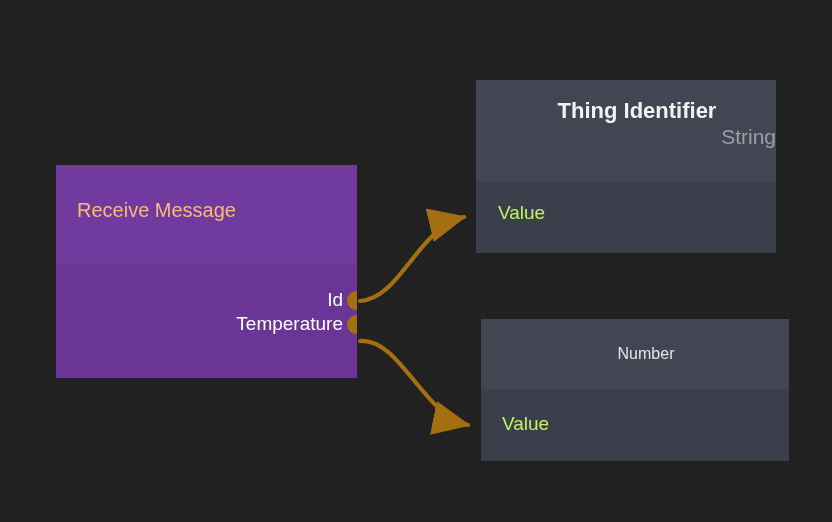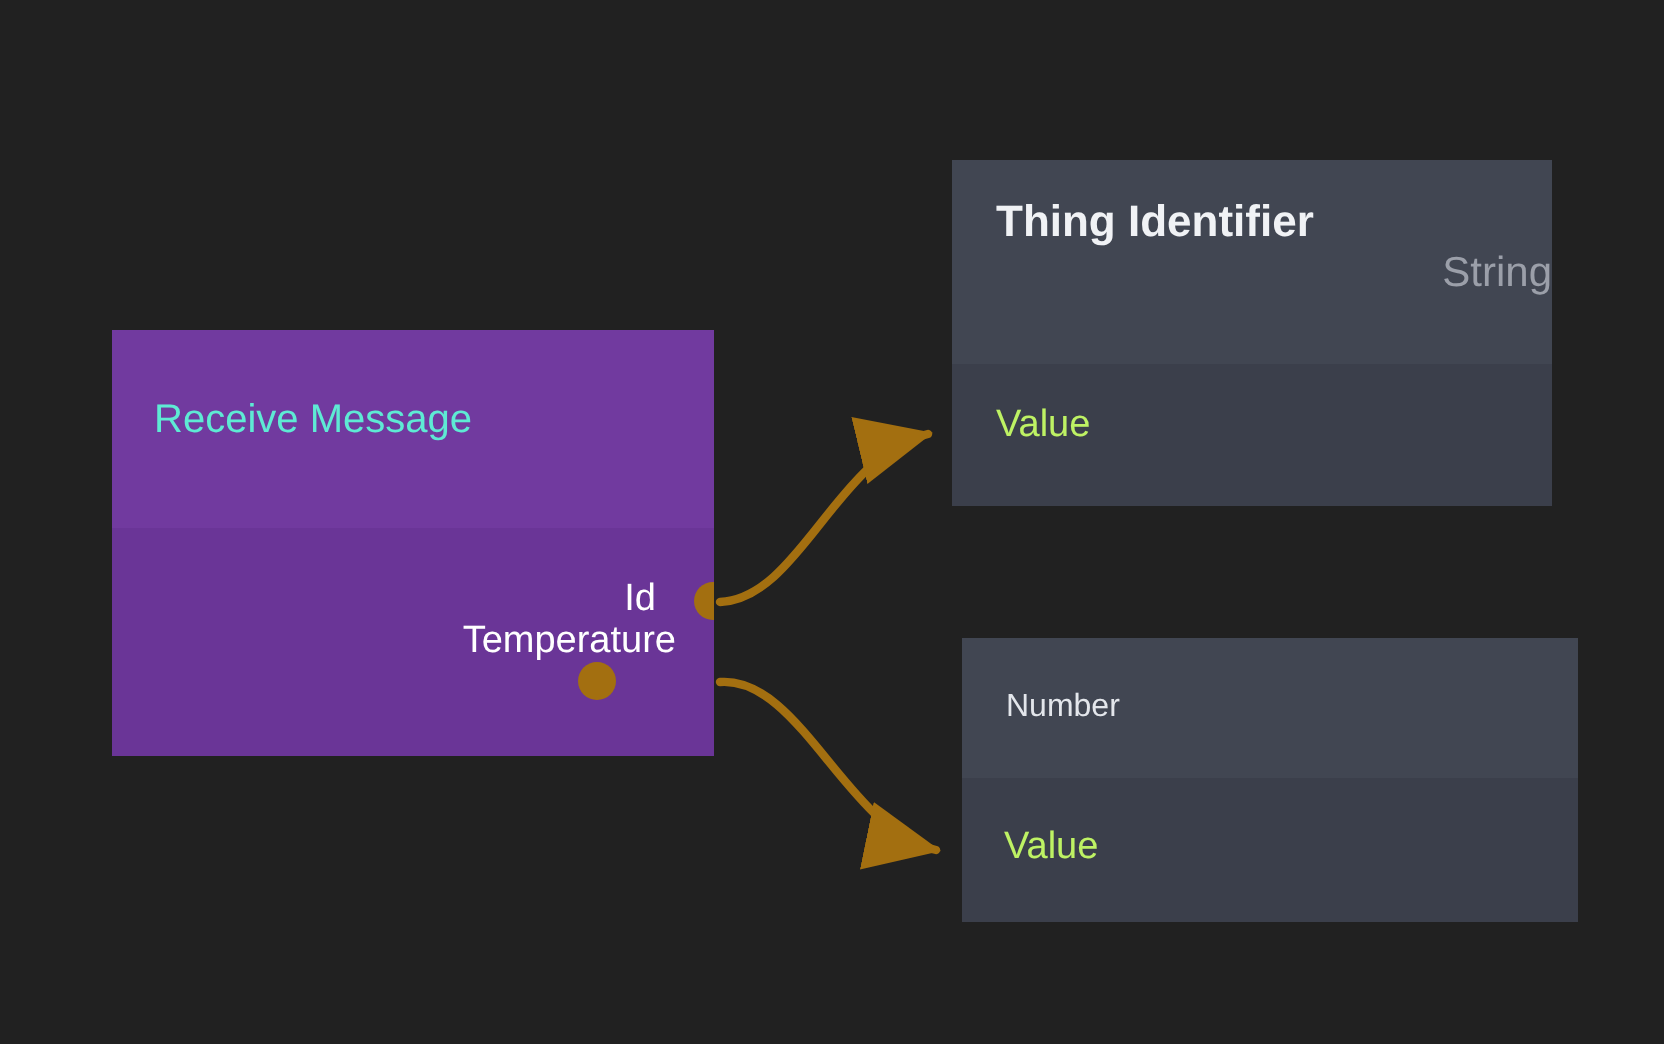--- a/index.html
+++ b/index.html
@@ -26,20 +26,21 @@
   .node-header {
     box-sizing: border-box;
     width: 100%;
   }
   .node-body {
     box-sizing: border-box;
     width: 100%;
   }
   .node-title {
     white-space: nowrap;
+    text-align: center;
   }
   .node-subtitle {
     white-space: nowrap;
   }
 
   
   .node-purple {
     left: 56px;
     top: 165px;
     width: 301px;
@@ -52,21 +53,21 @@
     padding: 20px 0 0 21px;
   }
   .node-purple .node-title {
     color: #ffffff;
     font-size: 21px;
     font-weight: bold;
     line-height: 25px;
     letter-spacing: 0.1px;
   }
   .node-purple .node-subtitle {
-    color: #5eead4;
+    color: #fdba74;
     font-size: 20px;
     font-weight: normal;
     line-height: 24px;
     margin-top: 13px;
   }
   .node-purple .node-body {
     height: 114px;
     position: relative;
   }
 
@@ -76,32 +77,32 @@
     height: 20px;
     display: flex;
     align-items: center;
     justify-content: flex-end;
   }
   .port-label {
     color: #ffffff;
     font-size: 19px;
     line-height: 20px;
     white-space: nowrap;
-    padding-right: 19px;
+    padding-right: 4px;
   }
   .port-dot {
     width: 19px;
     height: 19px;
     border-radius: 50%;
     background: #a36f10;
     margin-right: -9px;
     flex: 0 0 auto;
   }
   .port-id   { top: 26px; }
-  .port-temp { top: 66px; flex-direction: column; }
+  .port-temp { top: 50px; }
 
   
   .node-grey { background: #3b3f4b; }
 
   .node-thing {
     left: 476px;
     top: 80px;
     width: 300px;
     height: 173px;
   }

